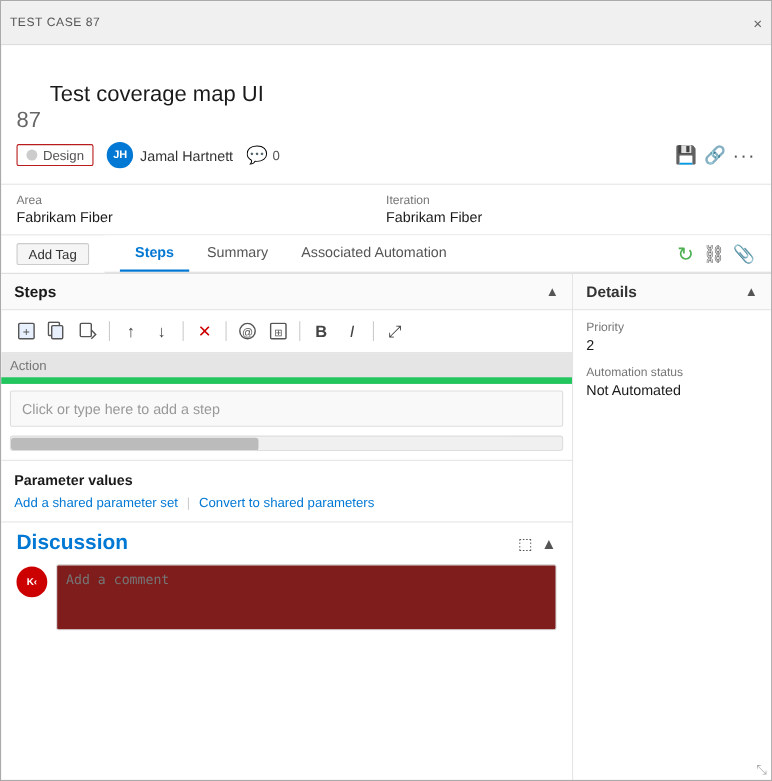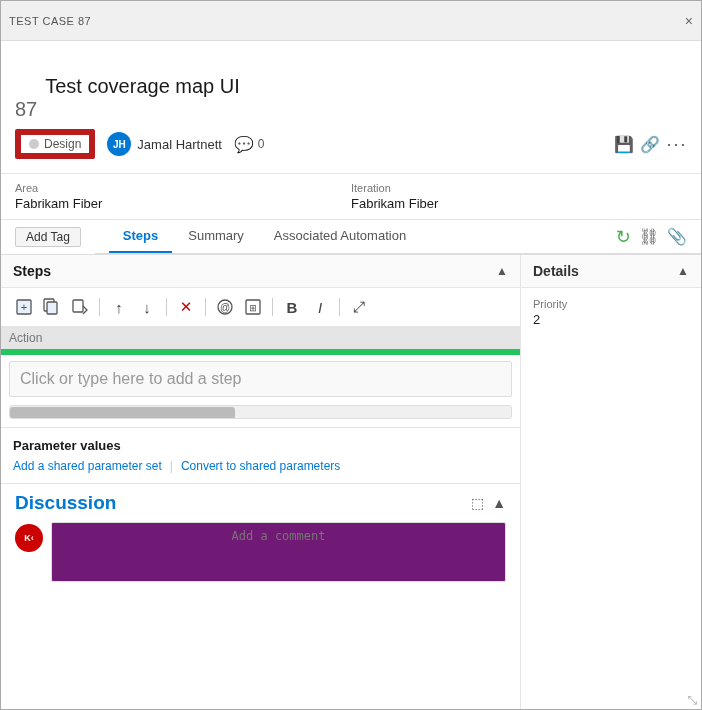--- a/index.html
+++ b/index.html
@@ -65,21 +65,21 @@
     .toolbar-row {
       display: flex;
       align-items: center;
       gap: 12px;
       margin-bottom: 8px;
     }
     .status-badge {
       display: flex;
       align-items: center;
       gap: 5px;
-      border: 6px solid #b91c1c;
+      border: 1px solid #b91c1c;
       border-radius: 2px;
       padding: 2px 8px;
       font-size: 12px;
       color: #555;
       cursor: pointer;
     }
     .status-circle {
       width: 10px;
       height: 10px;
       border-radius: 50%;
@@ -265,21 +265,21 @@
     .steps-col-header {
       padding: 4px 8px;
       font-size: 12px;
       color: #777;
       border-bottom: 6px solid #22c55e;
       background: #e5e5e5;
     }
     .steps-add-row {
       padding: 8px 10px;
       color: #999;
-      font-size: 16px;
+      font-size: 13px;
       cursor: text;
       border: 1px solid #ddd;
       margin: 6px 8px;
       background: #f9f9f9;
       border-radius: 2px;
     }
 
     
     .scroll-area {
       margin: 8px;
@@ -405,25 +405,24 @@
       flex-shrink: 0;
       margin-top: 2px;
     }
     .comment-input {
       flex: 1;
       border: 1px solid #ddd;
       border-radius: 2px;
       padding: 6px 8px;
       font-size: 12px;
       color: #999;
-      background: #701a75;
+      background: #7f1d1d;
       min-height: 60px;
       resize: none;
       cursor: text;
-      text-align: center;
     }
 
     
     .resize-handle {
       position: absolute;
       bottom: 2px;
       right: 4px;
       color: #aaa;
       font-size: 12px;
     }
@@ -583,17 +582,21 @@
   <div class="right-panel">
     <div class="details-header">
       <span class="details-title">Details</span>
       <span class="collapse-icon">▲</span>
     </div>
     <div class="details-body">
       <div class="detail-field">
         <div class="detail-label">Priority</div>
         <div class="detail-value">2</div>
       </div>
+      <div class="detail-field">
+        <div class="detail-label">Automation status</div>
+        <div class="detail-value">Not Automated</div>
+      </div>
     </div>
   </div>
 </div>
 
 <div class="resize-handle">⤡</div>
 
 </body></html>

